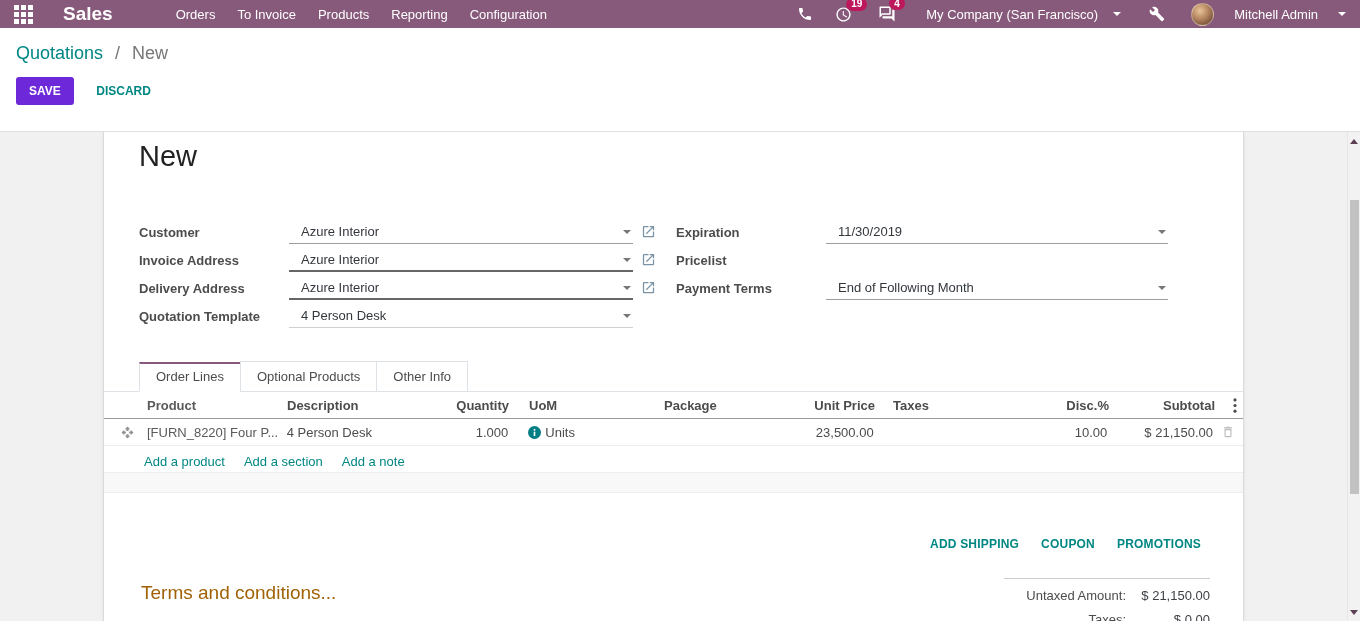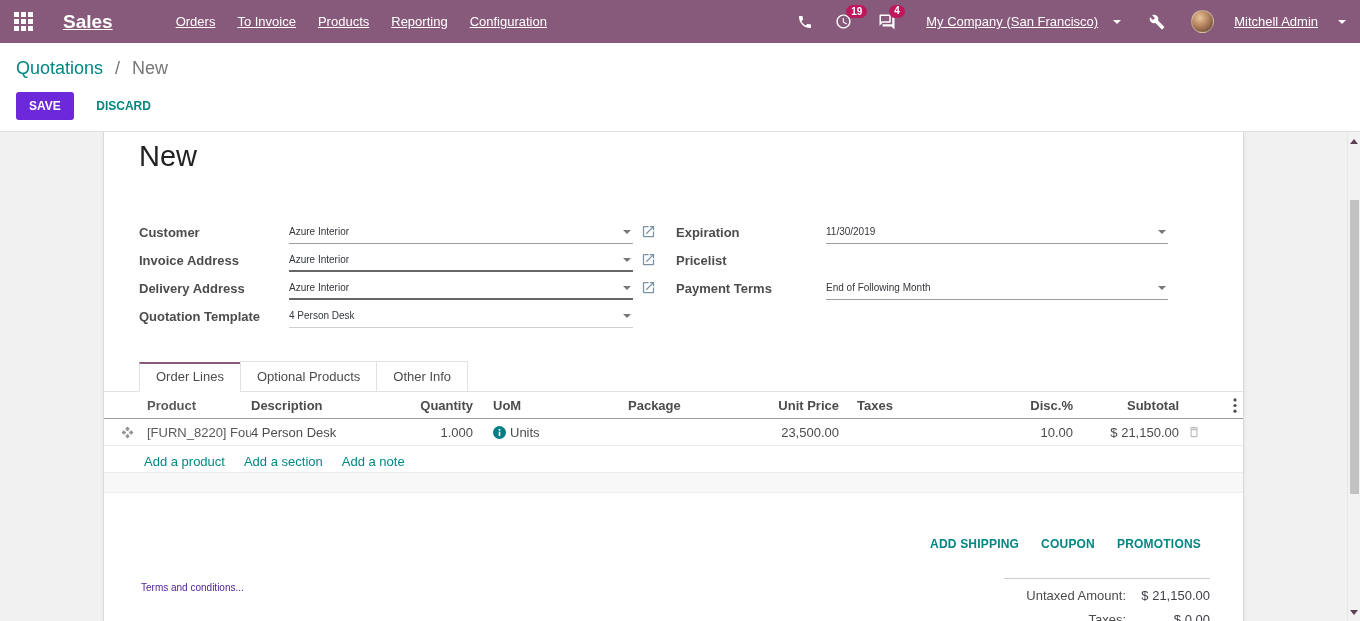--- a/index.html
+++ b/index.html
@@ -3,22 +3,22 @@
 <meta charset="utf-8">
 <style>
   * { box-sizing: border-box; }
   html,body { margin:0; padding:0; }
   body {
     width:1360px; height:621px; overflow:hidden; position:relative;
     font-family:"Liberation Sans", sans-serif; background:#fff; color:#4c4c4c;
   }
   
   .topbar {
-    height:43px; background:#875a7b; color:#fff;
-    display:flex; align-items:center; padding:4px 14px;text-decoration:underline;
+    height:28px; background:#875a7b; color:#fff;
+    display:flex; align-items:center; padding:4px 14px;
   }
   .apps-btn { margin-right:30px; cursor:pointer; display:grid;
     grid-template-columns:repeat(3,5px); grid-gap:2px; }
   .apps-btn i { width:5px; height:5px; background:#fff; display:block; }
   .app-name { font-size:19px; font-weight:bold; margin-right:52px; cursor:pointer; }
   .topnav { display:flex; height:43px; }
   .topnav .nav-item { color:#fff; font-size:13px; line-height:43px; padding:0 11px;
     text-decoration:none; cursor:pointer; }
   .topbar-right { margin-left:auto; display:flex; align-items:center; font-size:13px; }
   .icon-btn { position:relative; display:flex; align-items:center; cursor:pointer; }
@@ -52,58 +52,58 @@
     font-size:29px; font-weight:400; color:#222; }
   
   .col-left  { position:absolute; left:35px;  top:86px; width:518px; }
   .col-right { position:absolute; left:572px; top:86px; width:492px; }
   .frow { display:flex; align-items:center; height:28px; }
   .flabel { width:150px; font-size:13px; font-weight:bold; color:#4c4c4c; }
   .fvalue { flex:1; height:23px; position:relative; display:flex; align-items:center;
     border-bottom:1px solid #9d9d9d; padding-right:18px; cursor:pointer; }
   .fvalue.dark  { border-bottom:2px solid #666; }
   .fvalue.light { border-bottom:1px solid #cfcfcf; }
-  .fval { font-size:10px; color:#33373c; white-space:nowrap; }
+  .fval { font-size:13px; color:#33373c; white-space:nowrap;margin-left:12px; }
   .fvalue .caret { position:absolute; right:2px; top:9px; border-top-color:#777; }
   .ext { width:16px; height:16px; margin-left:8px; cursor:pointer; }
   .ext svg { fill:#7a92a5; }
   .ext.spacer { visibility:hidden; cursor:default; }
   
   .tabs { position:absolute; left:0; right:0; top:228px; height:32px;
     display:flex; align-items:flex-end; padding-left:35px; border-bottom:1px solid #dee2e6; }
   .tab { font-size:13px; color:#4c4c4c; background:#fff; border:1px solid #dee2e6;
     padding:7px 16px 7px; margin-bottom:-1px; cursor:pointer; }
   .tab + .tab { margin-left:-1px; }
   .tab.active { border-top:2px solid #875a7b; border-bottom:1px solid #fff; padding-top:5px; }
   
   .olines { position:absolute; left:0; right:0; top:260px; font-size:13px; }
   .trow { display:flex; align-items:center; height:27px; padding-left:17px; }
   .thead { font-weight:bold; color:#4c4c4c; border-bottom:1px solid #9b9b9b; position:relative; }
   .tbody-row { border-bottom:1px solid #ececec; color:#4c4c4c; background:#fff; cursor:pointer; }
   .c-handle{ width:26px; display:flex; align-items:center; }
-  .c-product{ width:104px; color:#5a5a5a; white-space:nowrap; overflow:hidden; }
+  .c-product{ width:140px; color:#5a5a5a; white-space:nowrap; overflow:hidden; }
   .c-desc{ width:142px; }
   .c-qty{ width:80px; text-align:right; }
   .c-uom{ width:128px; padding-left:20px; display:flex; align-items:center; gap:4px; }
   .c-pkg{ width:140px; padding-left:27px; }
   .c-price{ width:98px; text-align:right; }
   .c-tax{ width:110px; padding-left:18px; }
   .c-disc{ width:124px; text-align:right; }
   .c-sub{ width:106px; text-align:right; }
   .c-del{ width:30px; display:flex; justify-content:center; }
   .options-btn { position:absolute; right:6px; top:6px; cursor:pointer; }
   .add-links { display:flex; gap:19px; padding:8px 0 10px 40px; }
   .add-links a { color:#008784; cursor:pointer; text-decoration:none; font-size:13px; }
   .band { position:absolute; left:0; right:0; top:340px; height:21px; background:#f8f8f8;
     border-top:1px solid #ededed; border-bottom:1px solid #ededed; }
   
   .footer-actions { position:absolute; right:42px; top:405px; display:flex; gap:22px; }
   .footer-actions a { color:#008784; font-size:12px; font-weight:bold; letter-spacing:.2px;
     cursor:pointer; text-decoration:none; }
-  .terms { position:absolute; left:37px; top:450px; font-size:10px; color:#4c1d95; cursor:text; }
+  .terms { position:absolute; left:37px; top:450px; font-size:19px; color:#a16207; cursor:text; }
   .totals { position:absolute; right:33px; top:446px; width:206px;
     border-top:1px solid #ccc; padding-top:9px; }
   .total-row { display:flex; justify-content:flex-end; align-items:baseline;
     margin-bottom:9px; font-size:13px; }
   .total-label { font-weight:normal; color:#4c4c4c; }
   .total-value { width:84px; text-align:right; color:#3c3f44; }
   
   .scrollbar { position:absolute; right:0; top:0; width:13px; height:100%;
     background:#f2f2f2; border-left:1px solid #e6e6e6; }
   .sb-up, .sb-down { position:absolute; left:2px; width:0; height:0;

